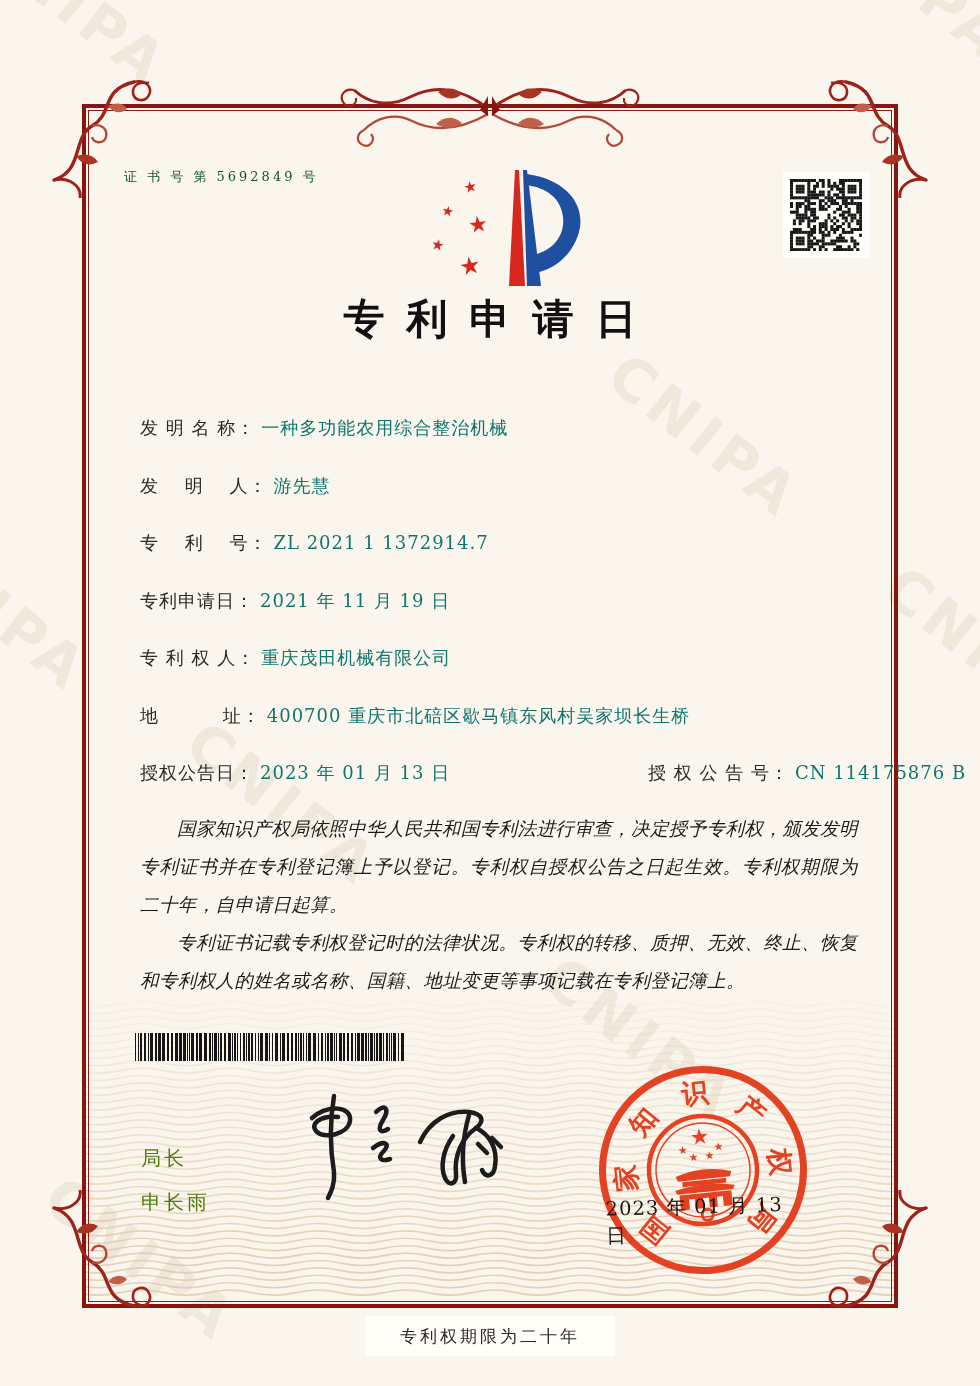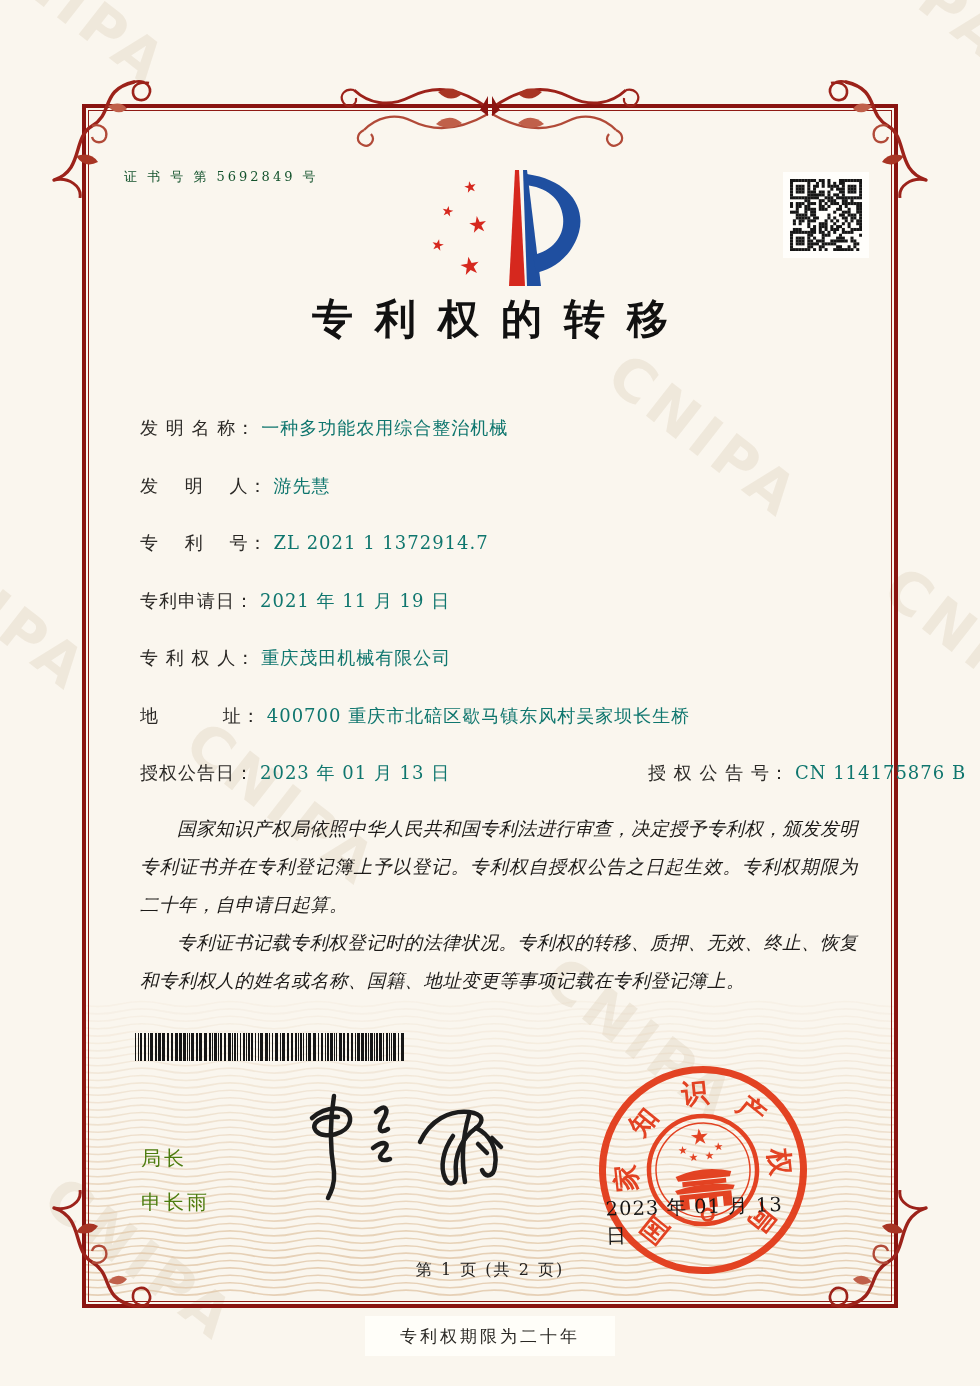--- a/index.html
+++ b/index.html
@@ -528,21 +528,21 @@
         <rect x="46.08" y="69.12" width="3.03" height="3.03" fill="#161616"></rect>
         <rect x="48.96" y="69.12" width="3.03" height="3.03" fill="#161616"></rect>
         <rect x="51.839999999999996" y="69.12" width="3.03" height="3.03" fill="#161616"></rect>
         <rect x="54.72" y="69.12" width="3.03" height="3.03" fill="#161616"></rect>
         <rect x="57.599999999999994" y="69.12" width="3.03" height="3.03" fill="#161616"></rect>
         <rect x="60.48" y="69.12" width="3.03" height="3.03" fill="#161616"></rect>
         <rect x="66.24" y="69.12" width="3.03" height="3.03" fill="#161616"></rect>
       </svg>
   </div>
 
-  <div class="title">专利权的转移</div>
+  <div class="title">专利申请日</div>
 
   <div class="row r1">
     <span class="lab">发 明 名 称：</span><span class="val">一种多功能农用综合整治机械</span>
   </div>
   <div class="row r2">
     <span class="lab">发　 明　 人：</span><span class="val">游先慧</span>
   </div>
   <div class="row r3">
     <span class="lab">专　 利　 号：</span><span class="val">ZL 2021 1 1372914.7</span>
   </div>
@@ -693,16 +693,15 @@
         <rect x="34" y="83" width="52" height="15" stroke="none"></rect>
         <rect x="43" y="88" width="6" height="10" fill="#faf6ee" stroke="none"></rect>
         <rect x="57" y="88" width="6" height="10" fill="#faf6ee" stroke="none"></rect>
         <rect x="71" y="88" width="6" height="10" fill="#faf6ee" stroke="none"></rect>
         <circle cx="60" cy="105" r="5.5" fill="none" stroke-width="3"></circle>
       </g>
     </svg>
   </div>
   <div class="sealdate">2023 年 01 月 13 日</div>
 
-  <div class="pagefooter">第 1 页 (共 2 页)</div>
   <div class="contnote">专利权期限为二十年</div>
 
 </div>
 
 </body></html>

